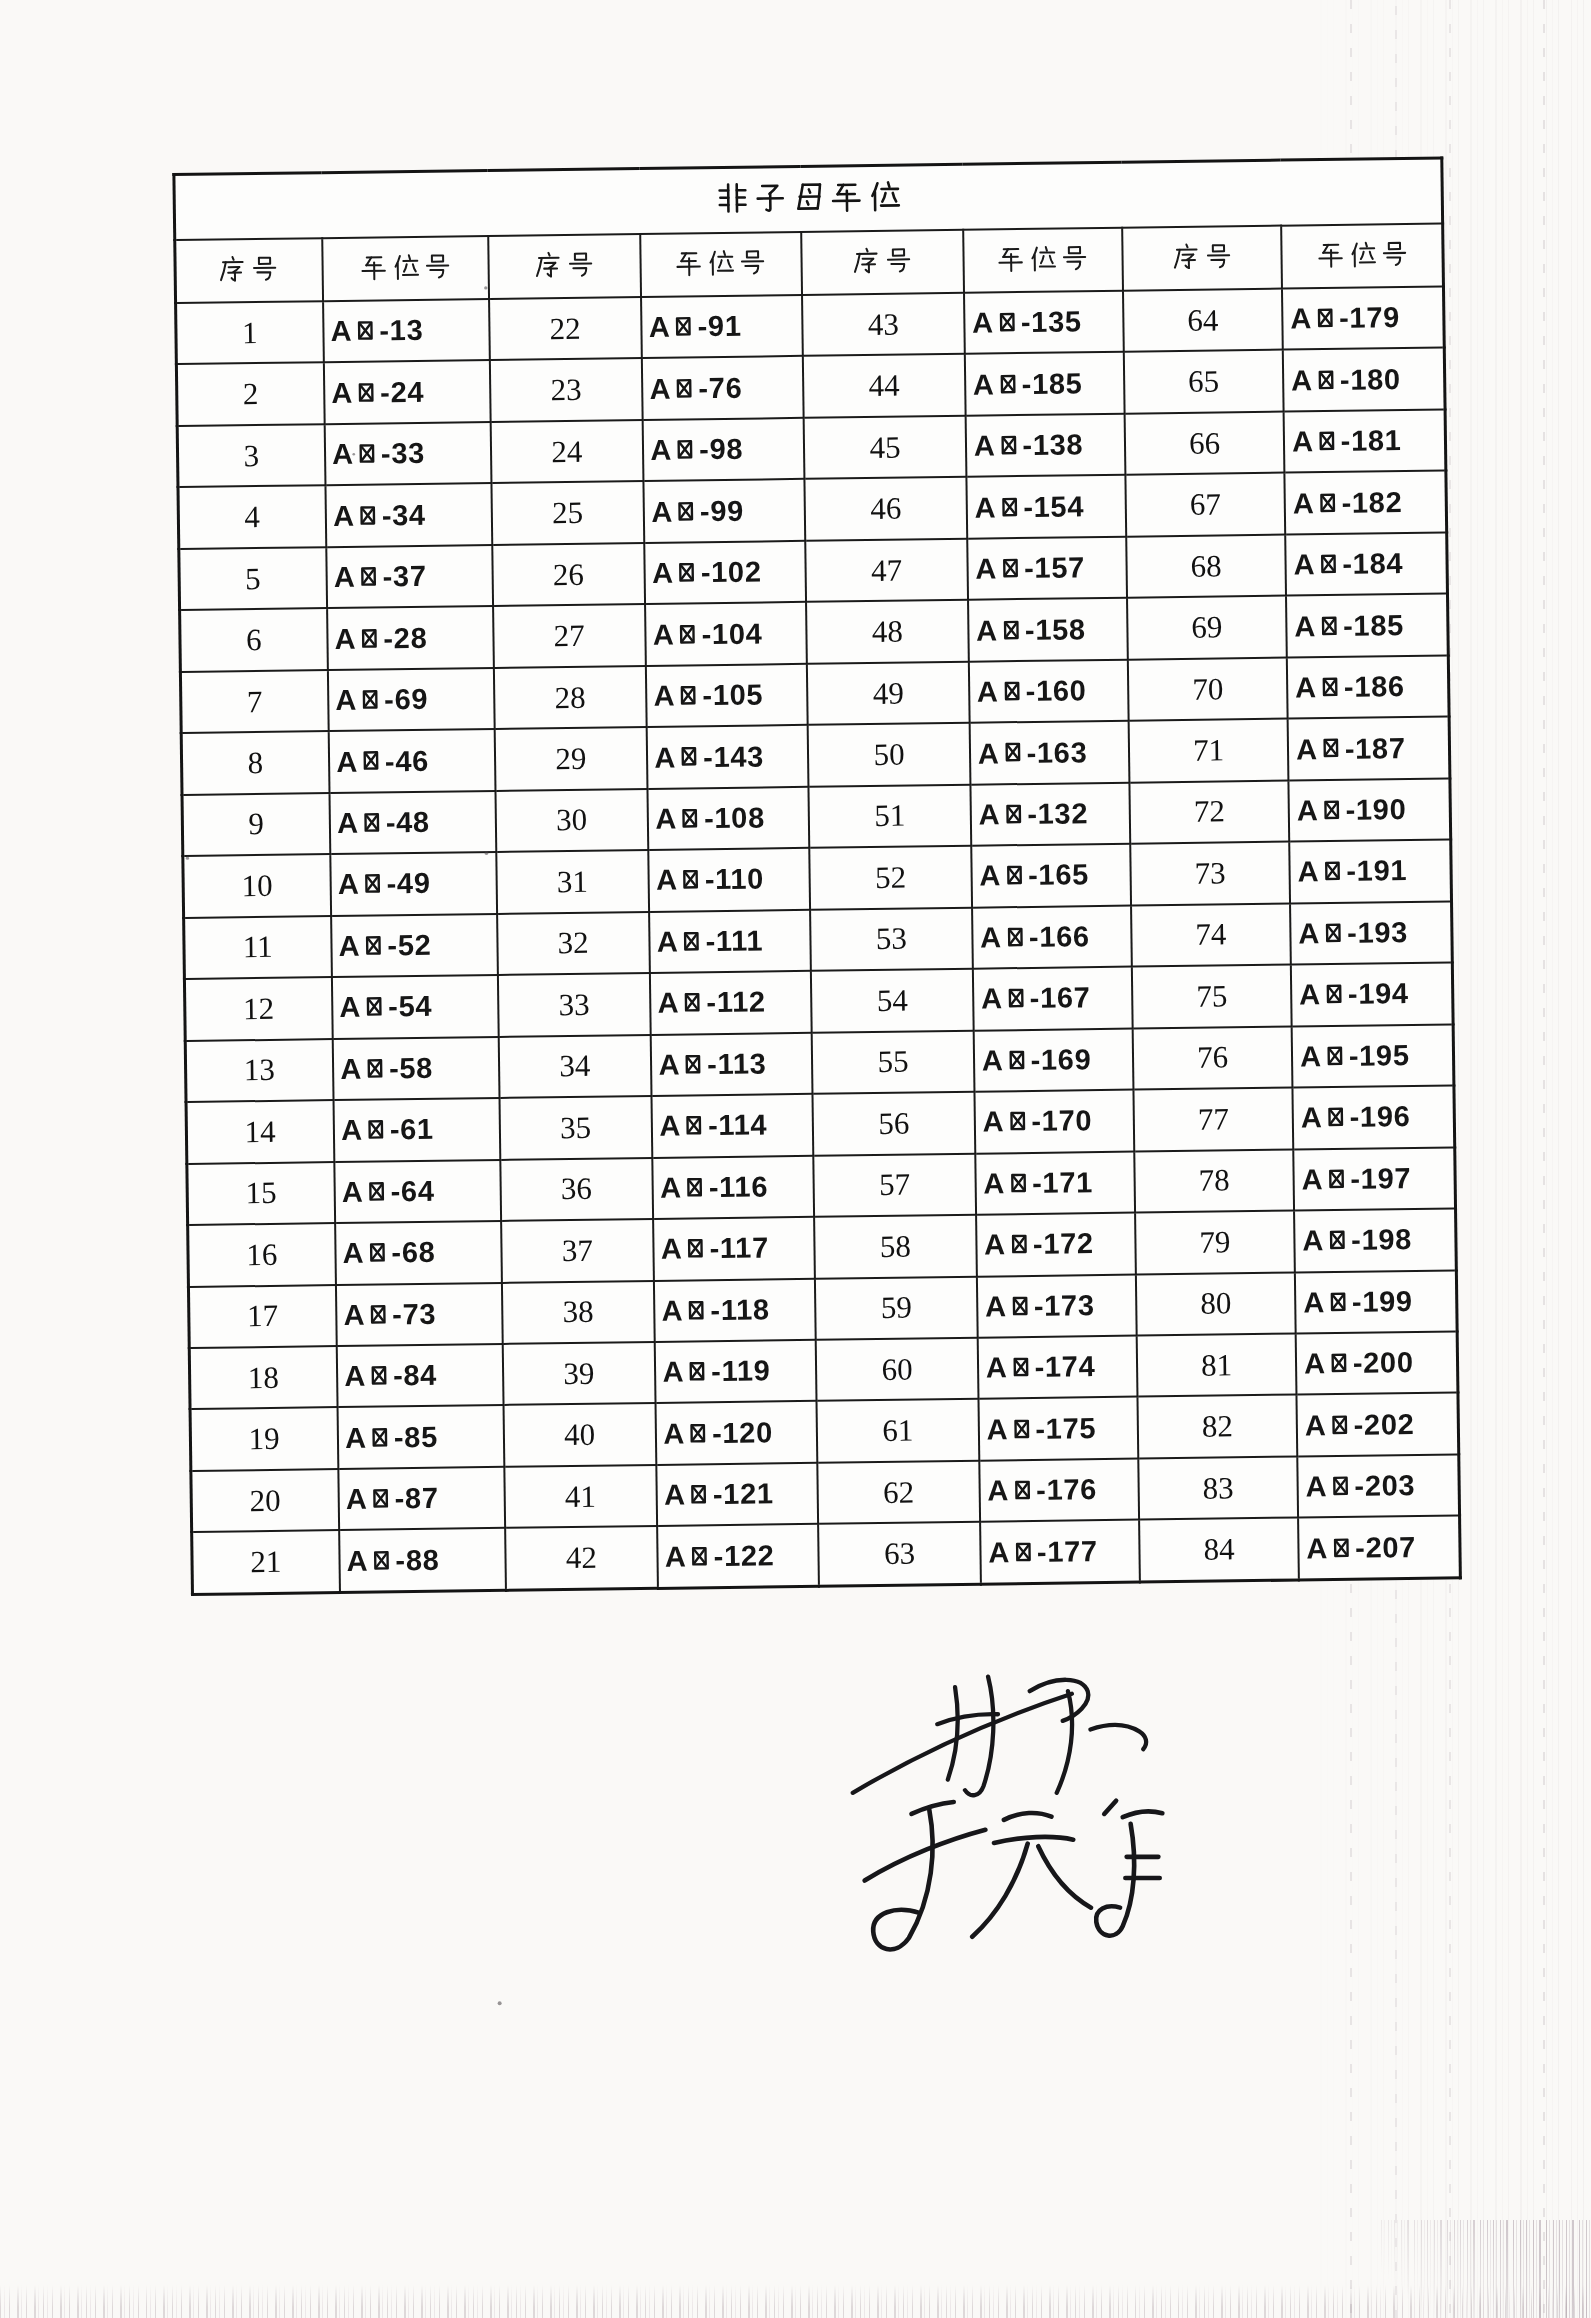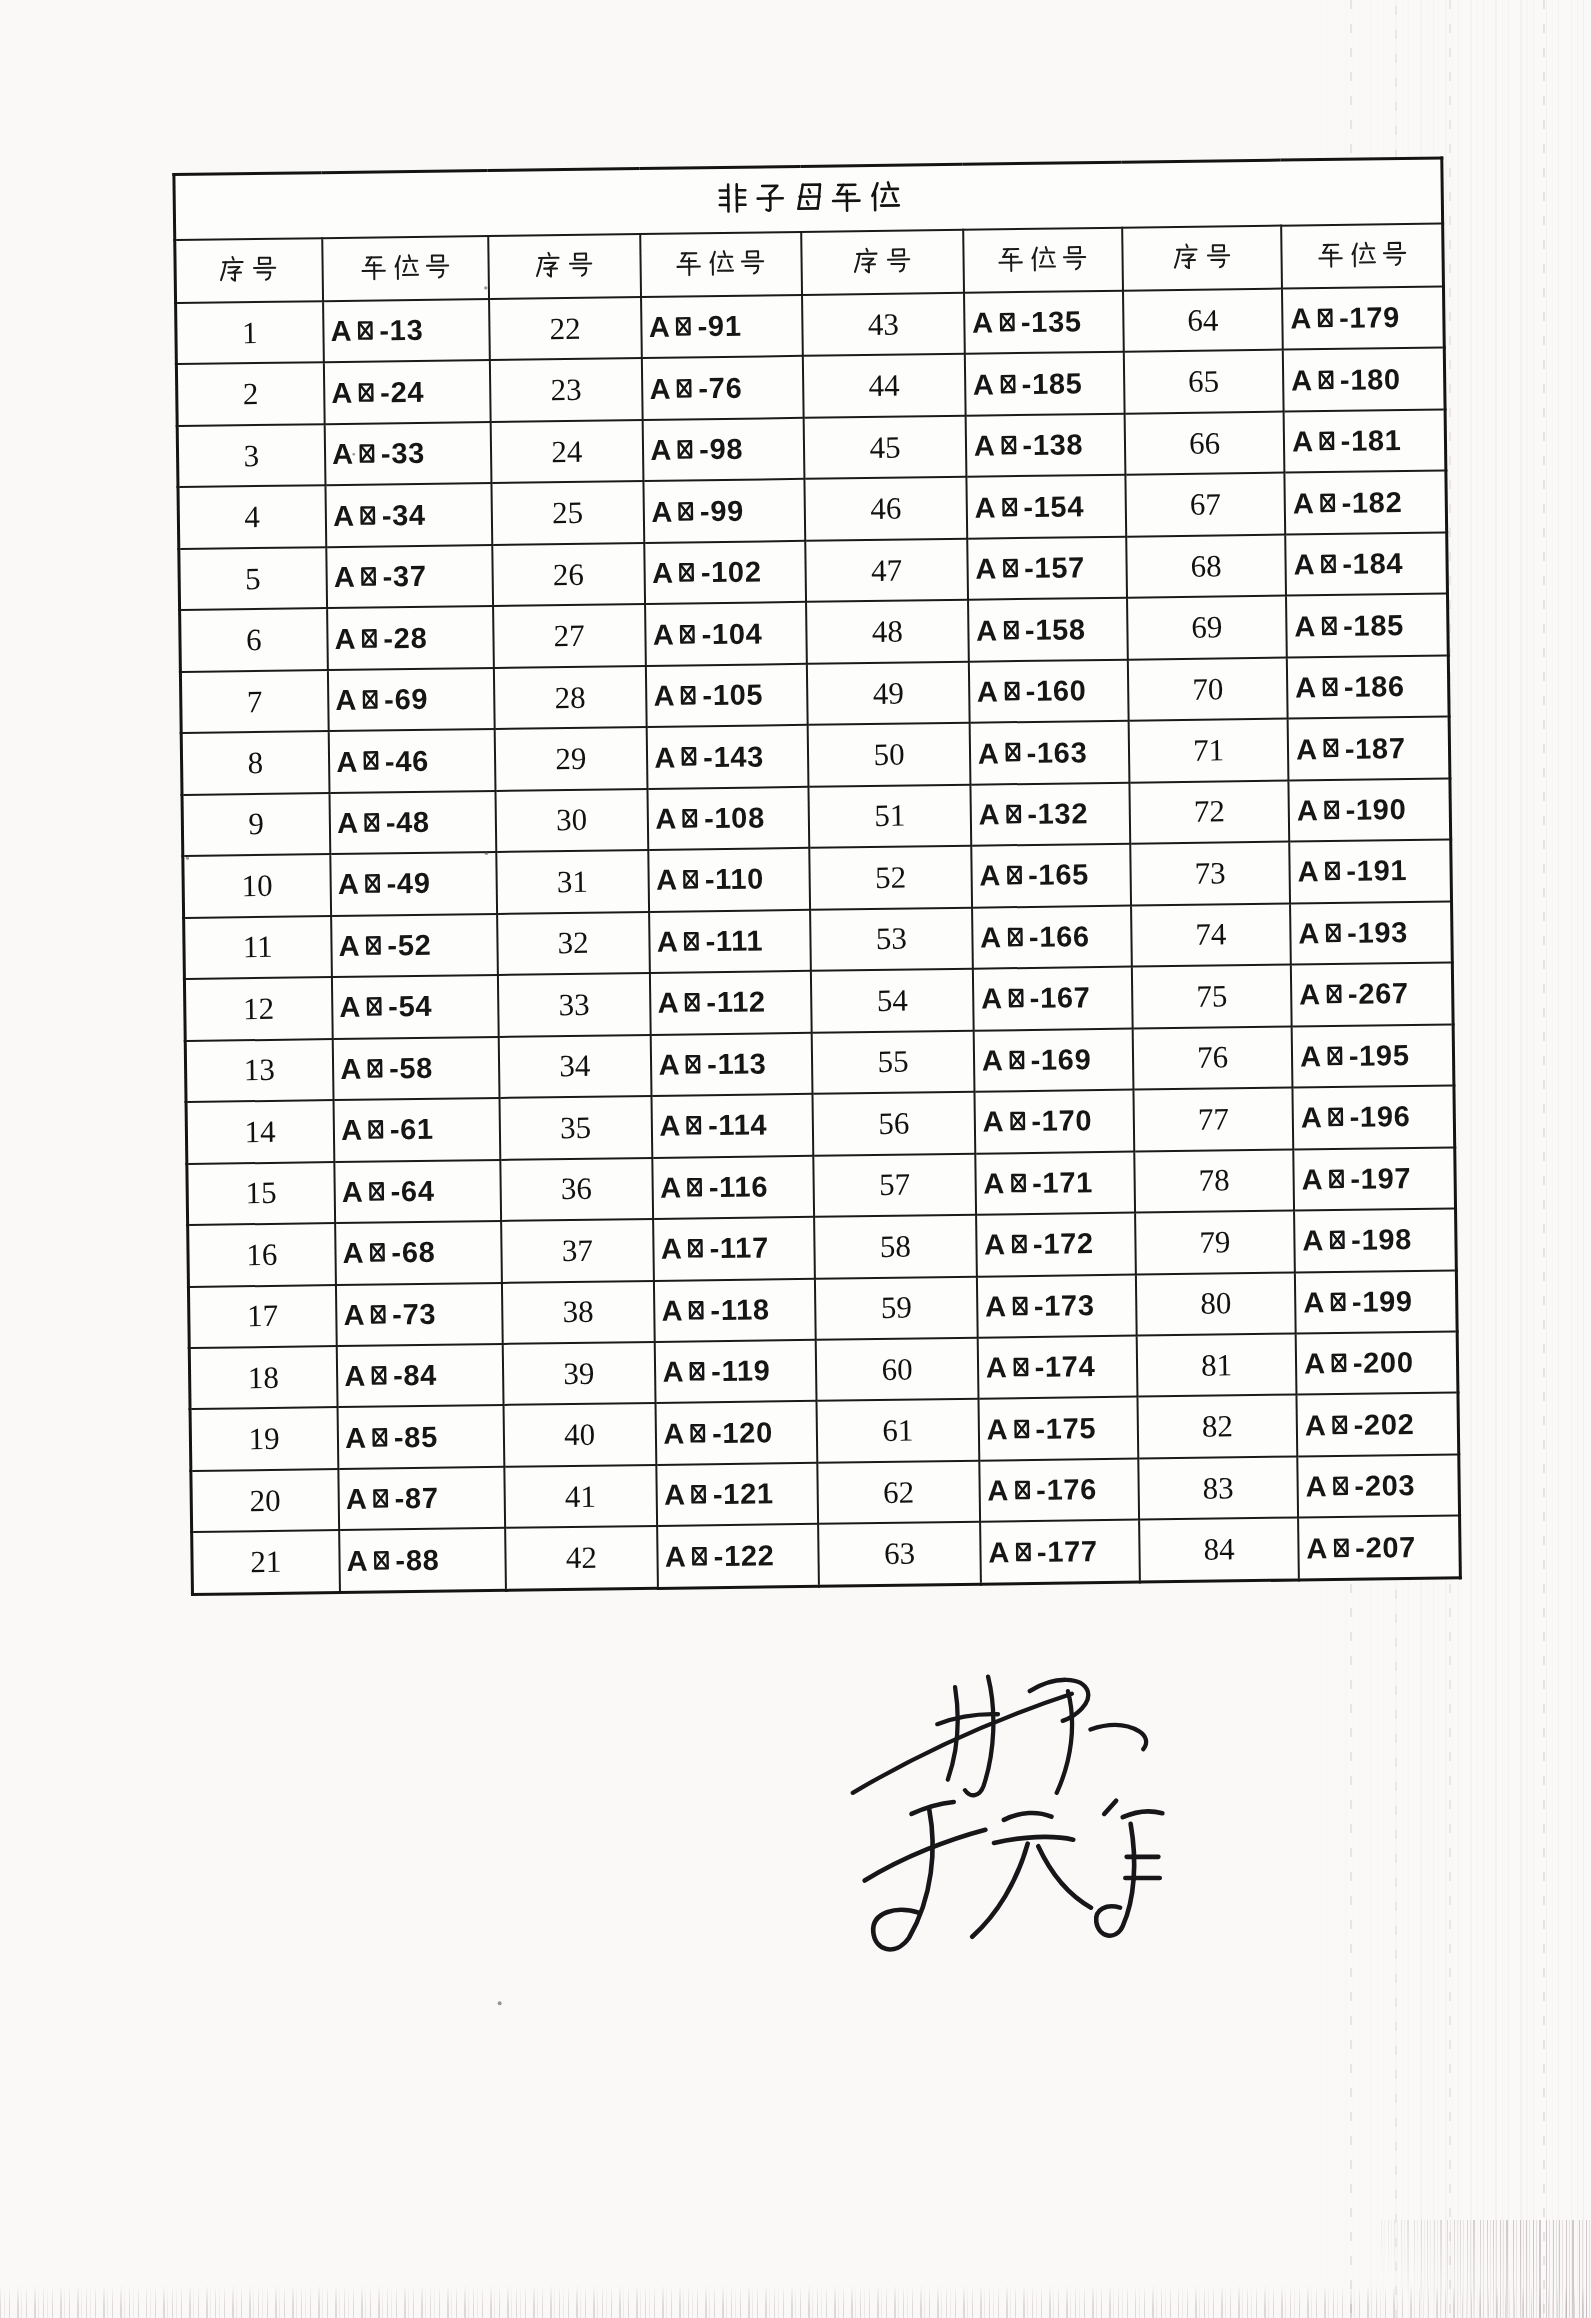--- a/index.html
+++ b/index.html
@@ -424,21 +424,21 @@
         <td class="space"><span>A</span><svg class="cjk" viewBox="0 0 100 100" aria-hidden="true">
             <use href="#g-qu"></use>
           </svg><span>-112</span></td>
         <td class="num">54</td>
         <td class="space"><span>A</span><svg class="cjk" viewBox="0 0 100 100" aria-hidden="true">
             <use href="#g-qu"></use>
           </svg><span>-167</span></td>
         <td class="num">75</td>
         <td class="space"><span>A</span><svg class="cjk" viewBox="0 0 100 100" aria-hidden="true">
             <use href="#g-qu"></use>
-          </svg><span>-267</span></td>
+          </svg><span>-194</span></td>
       </tr>
       <tr>
         <td class="num">13</td>
         <td class="space"><span>A</span><svg class="cjk" viewBox="0 0 100 100" aria-hidden="true">
             <use href="#g-qu"></use>
           </svg><span>-58</span></td>
         <td class="num">34</td>
         <td class="space"><span>A</span><svg class="cjk" viewBox="0 0 100 100" aria-hidden="true">
             <use href="#g-qu"></use>
           </svg><span>-113</span></td>

